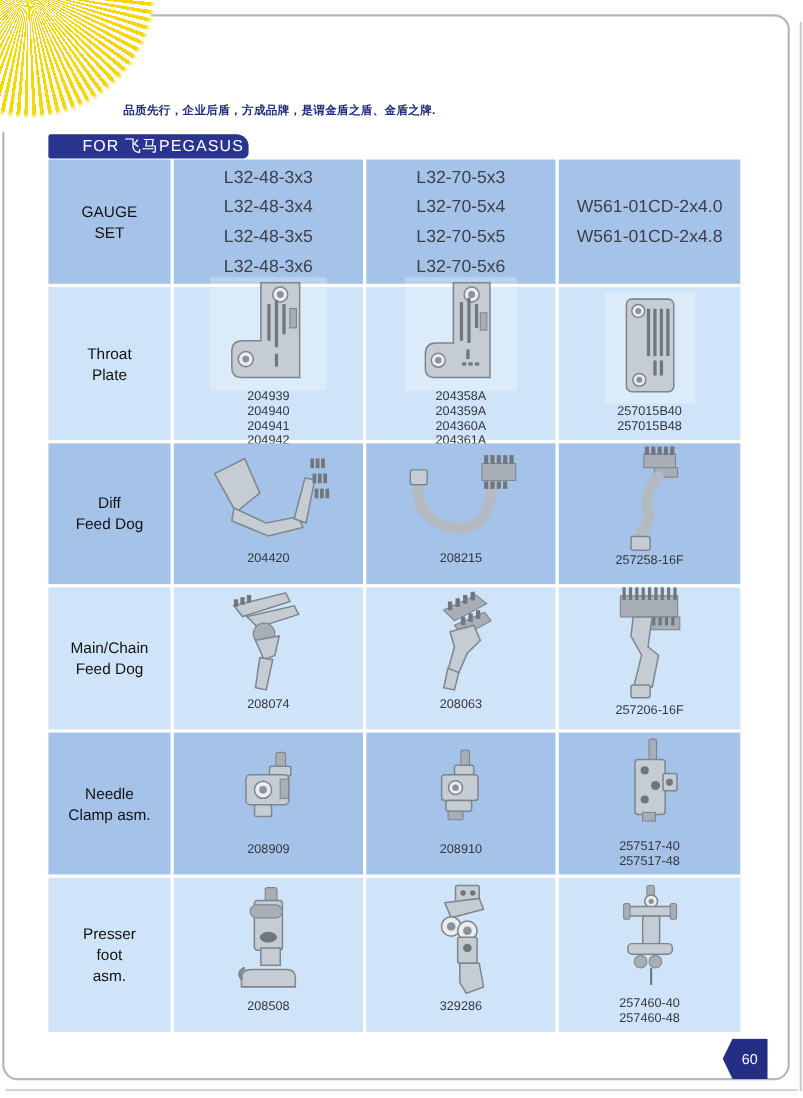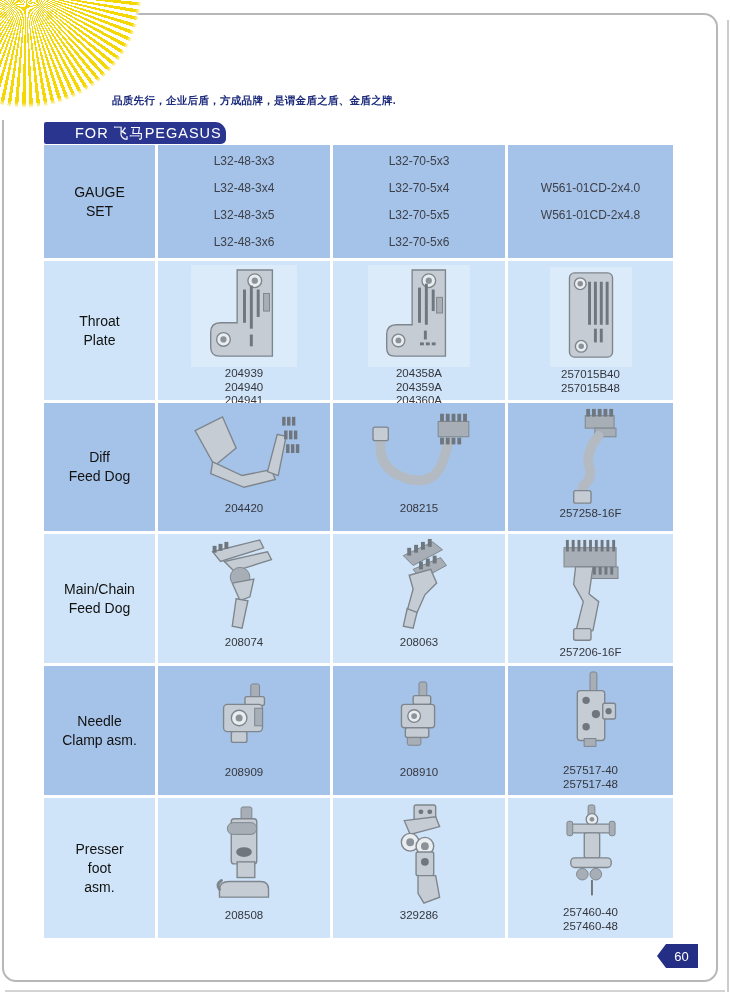--- a/index.html
+++ b/index.html
@@ -29,31 +29,31 @@
   
   .parts-table{position:absolute;left:44px;top:145px;display:grid;
     grid-template-columns:111px 172px 172px 165px;
     grid-template-rows:113px 139px 128px 129px 129px 140px;gap:3px}
   .cell{position:relative;box-sizing:border-box}
   .r-dark{background:#a5c3e8}
   .r-light{background:#cfe4f8}
   .label-cell{display:flex;flex-direction:column;justify-content:center;align-items:center;
     font-size:14px;color:#121212;line-height:19px;text-align:left}
   .codes-cell{display:flex;flex-direction:column;justify-content:center;align-items:center;
-    font-size:12px;color:#3e4049;line-height:27px;text-align:center}
-  .part-cell{display:flex;flex-direction:column;align-items:center;justify-content:space-between}
+    font-size:16px;color:#3e4049;line-height:27px;text-align:center}
+  .part-cell{display:flex;flex-direction:column;align-items:center;justify-content:center}
   .part-img{flex:1;display:flex;align-items:center;justify-content:center;width:100%;padding-top:4px}
   .photo{background:rgba(255,255,255,0.25);padding:3px 16px}
   .part-nums{font-size:11.5px;color:#35363d;line-height:13.5px;text-align:center;padding-bottom:5px}
   .part-nums.single{padding-bottom:16px}
   .part-nums span{display:block}
   .label-cell span{display:block}
   .codes-cell span{display:block}
   
-  .page-tab{position:absolute;left:657px;top:944px;width:41px;height:24px;background:#242e85;
+  .page-tab{position:absolute;left:657px;top:944px;width:41px;height:37px;background:#242e85;
     color:#fff;font-size:13px;display:flex;align-items:center;justify-content:center;
     padding-left:8px;box-sizing:border-box;
     clip-path:polygon(0 50%,9px 0,100% 0,100% 100%,9px 100%)}
   
   .m-fill{fill:#c6ccd3;stroke:#7e858d;stroke-width:1.4}
   .m-mid{fill:#a7aeb6;stroke:#7e858d;stroke-width:1}
   .m-dark{fill:#70767e}
   .m-arm{fill:none;stroke:#b3bac1;stroke-width:10;stroke-linecap:round}
   .m-hole{fill:#e9edf0;stroke:#7e858d;stroke-width:1.4}
   .m-hole-inner{fill:#8b929a}

